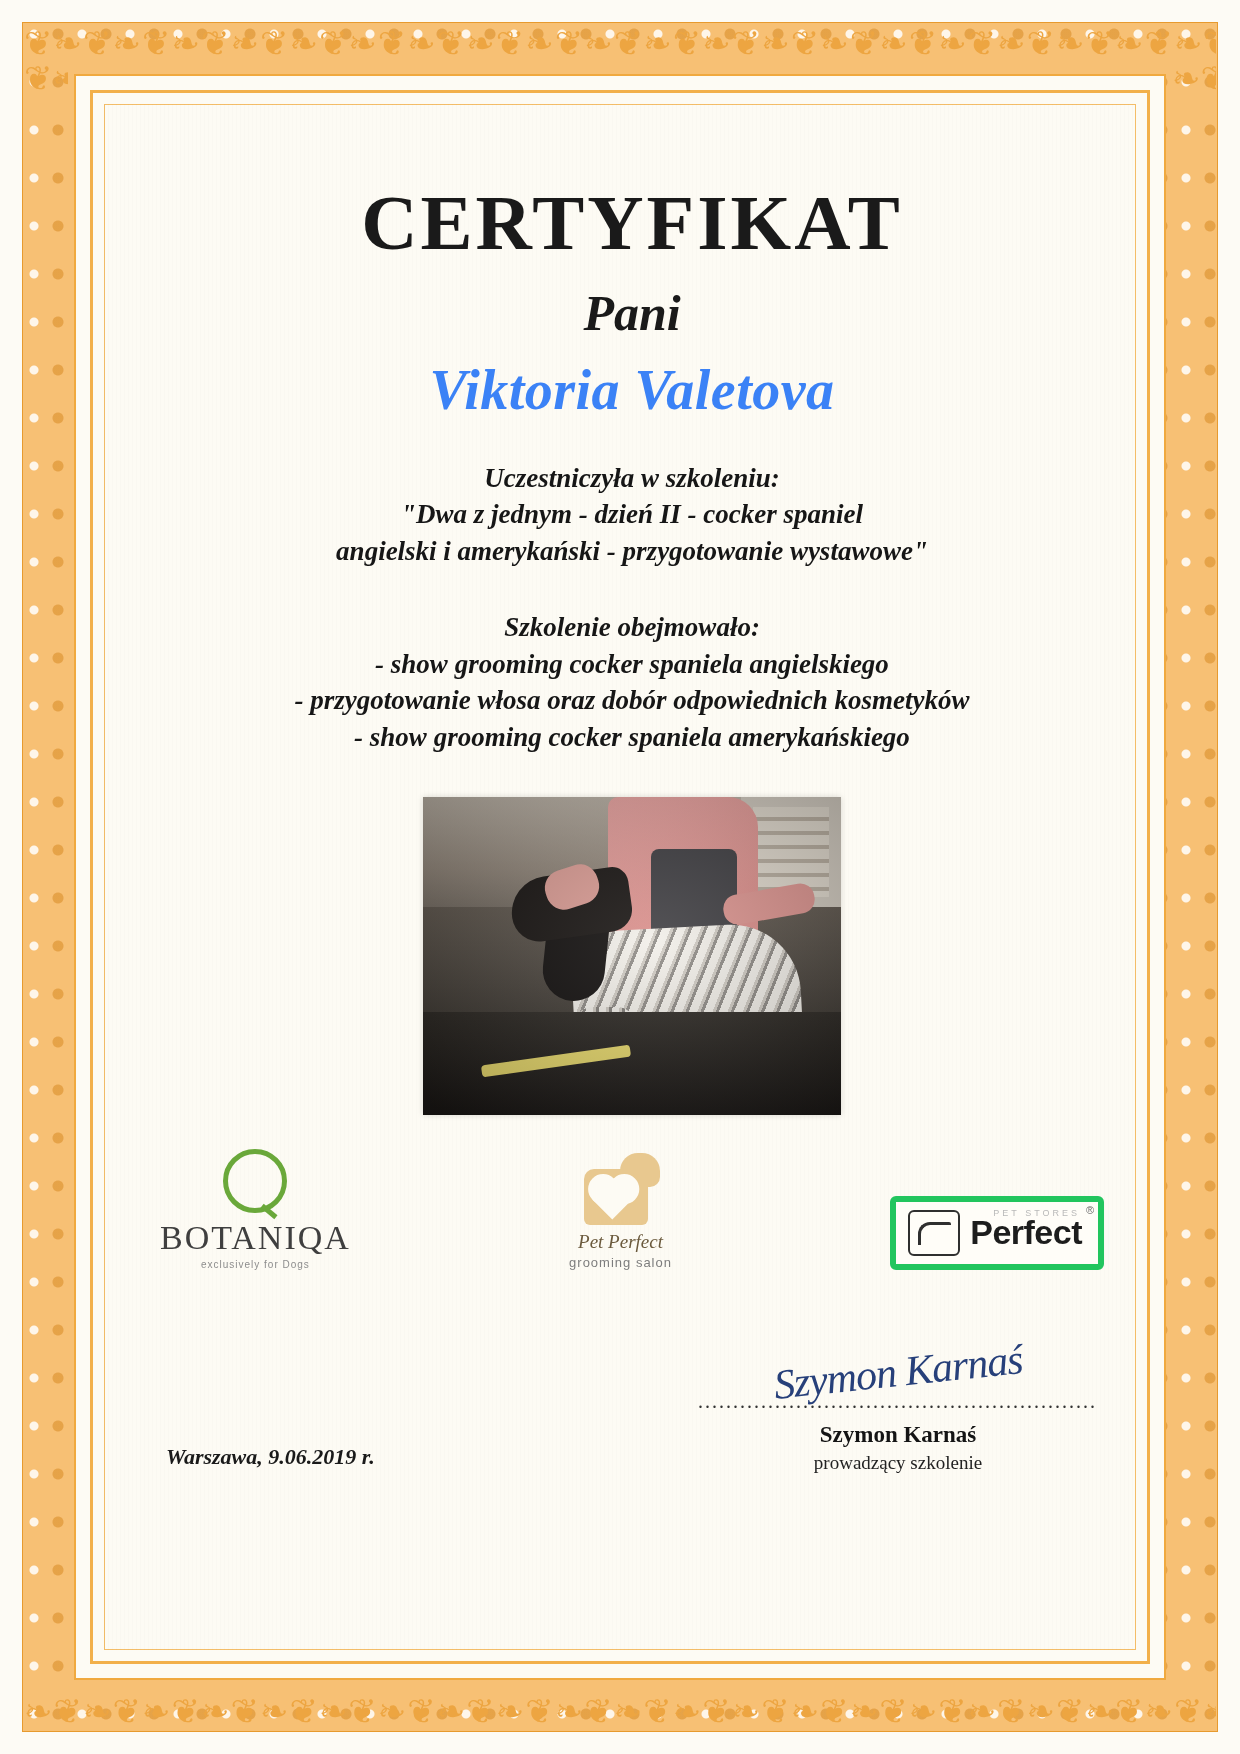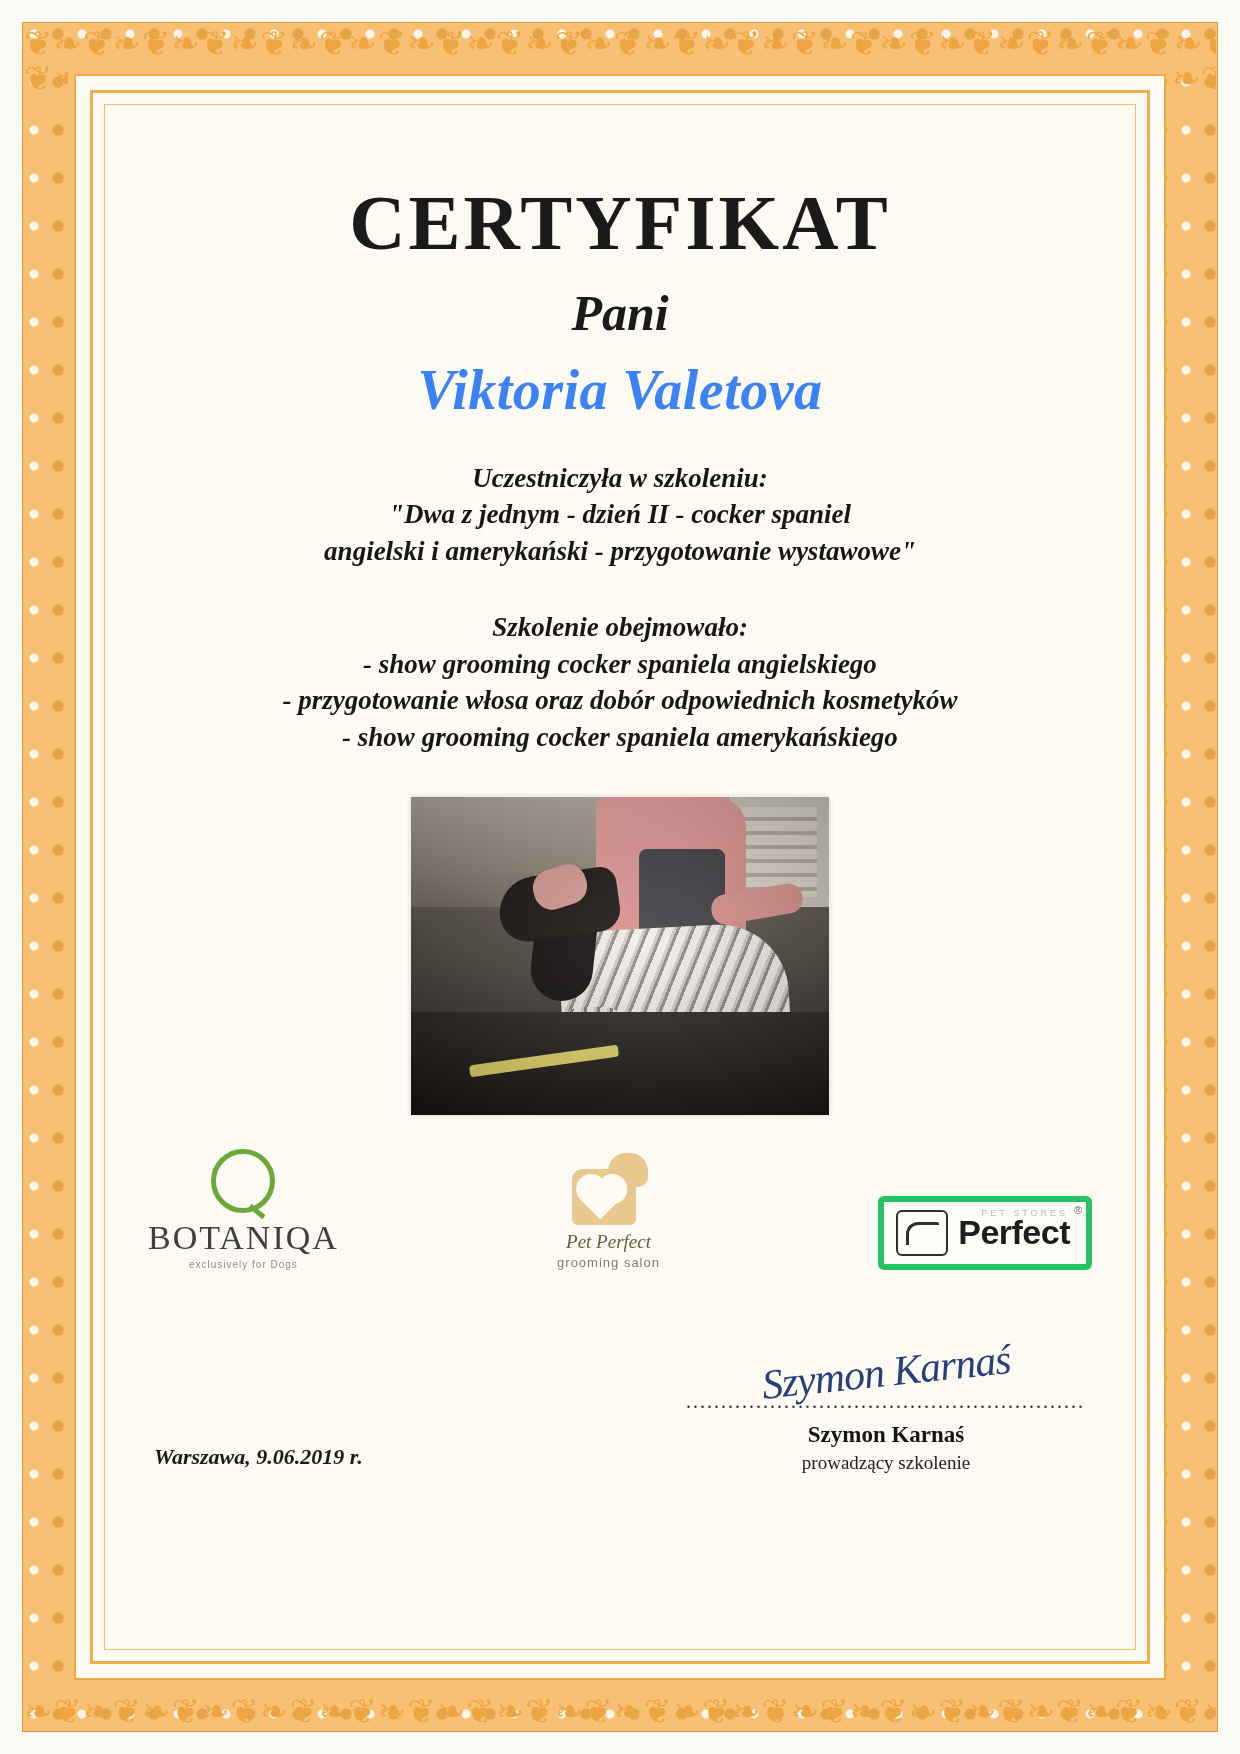--- a/index.html
+++ b/index.html
@@ -84,21 +84,21 @@
         rgba(0,0,0,0.012) 0px,
         rgba(0,0,0,0.012) 1px,
         rgba(255,255,255,0) 1px,
         rgba(255,255,255,0) 4px);
     pointer-events: none;
   }
 
   
   .content {
     position: absolute;
-    left: 120px;
+    left: 132px;
     top: 120px;
     width: 1000px;
     bottom: 120px;
     text-align: center;
   }
 
   .cert-title {
     margin-top: 62px;
     font-family: "Liberation Serif", serif;
     font-weight: bold;

